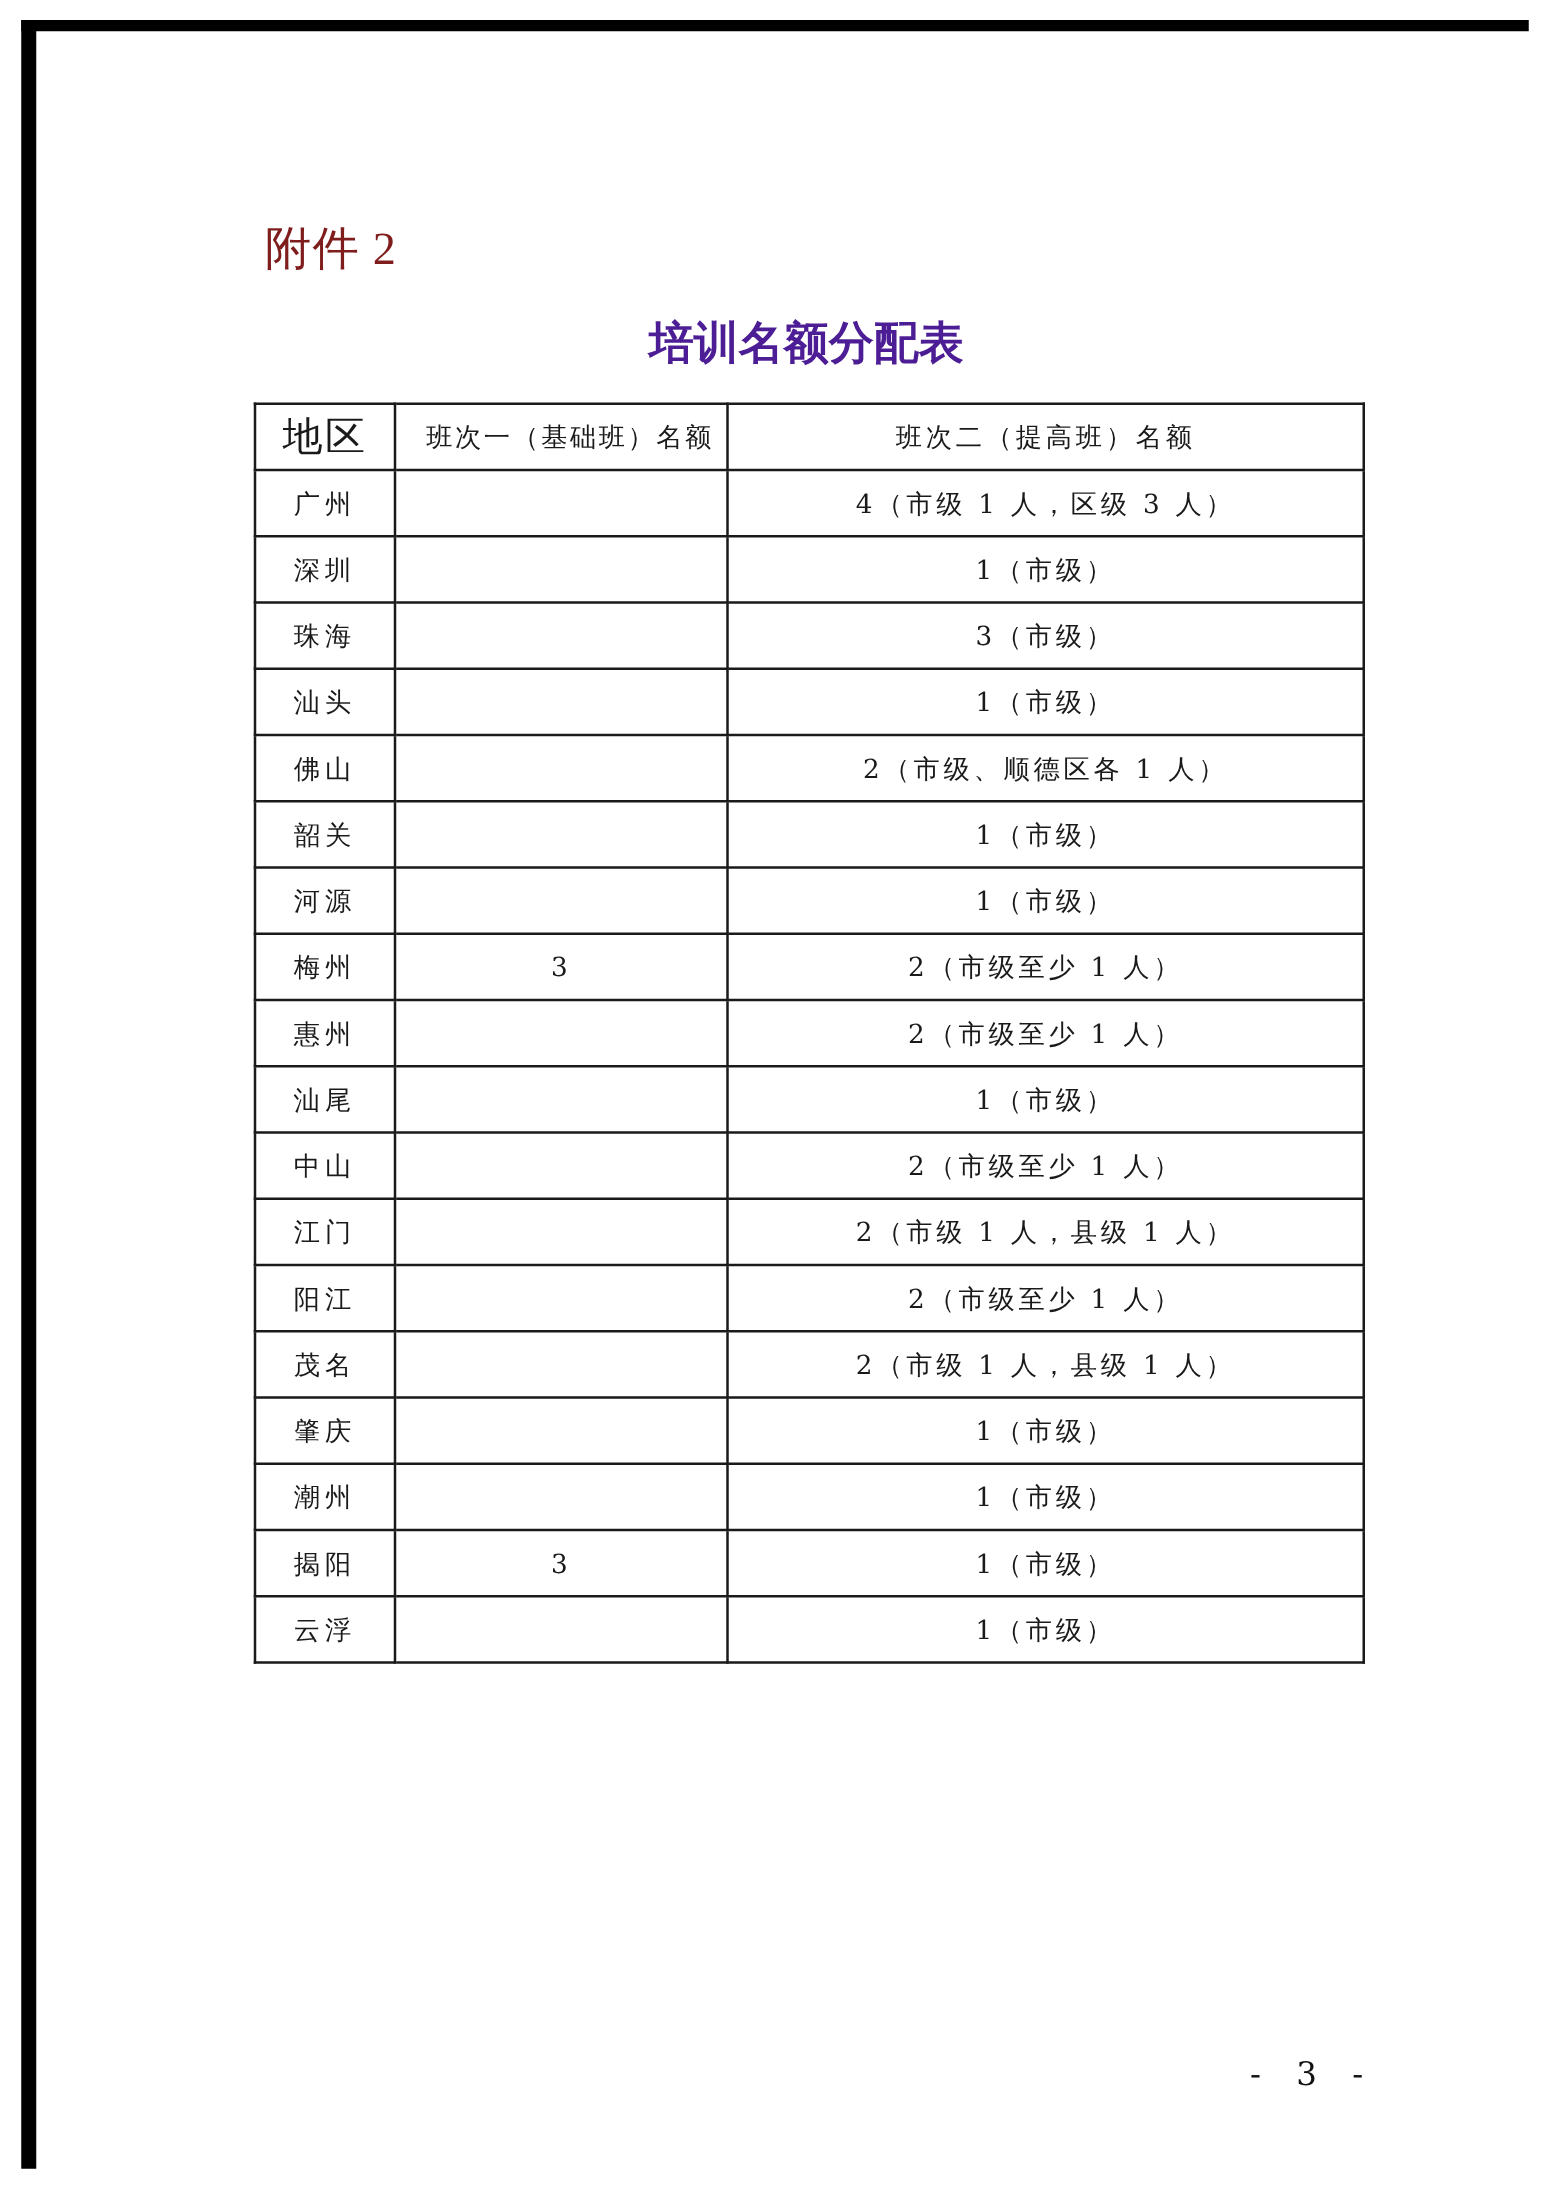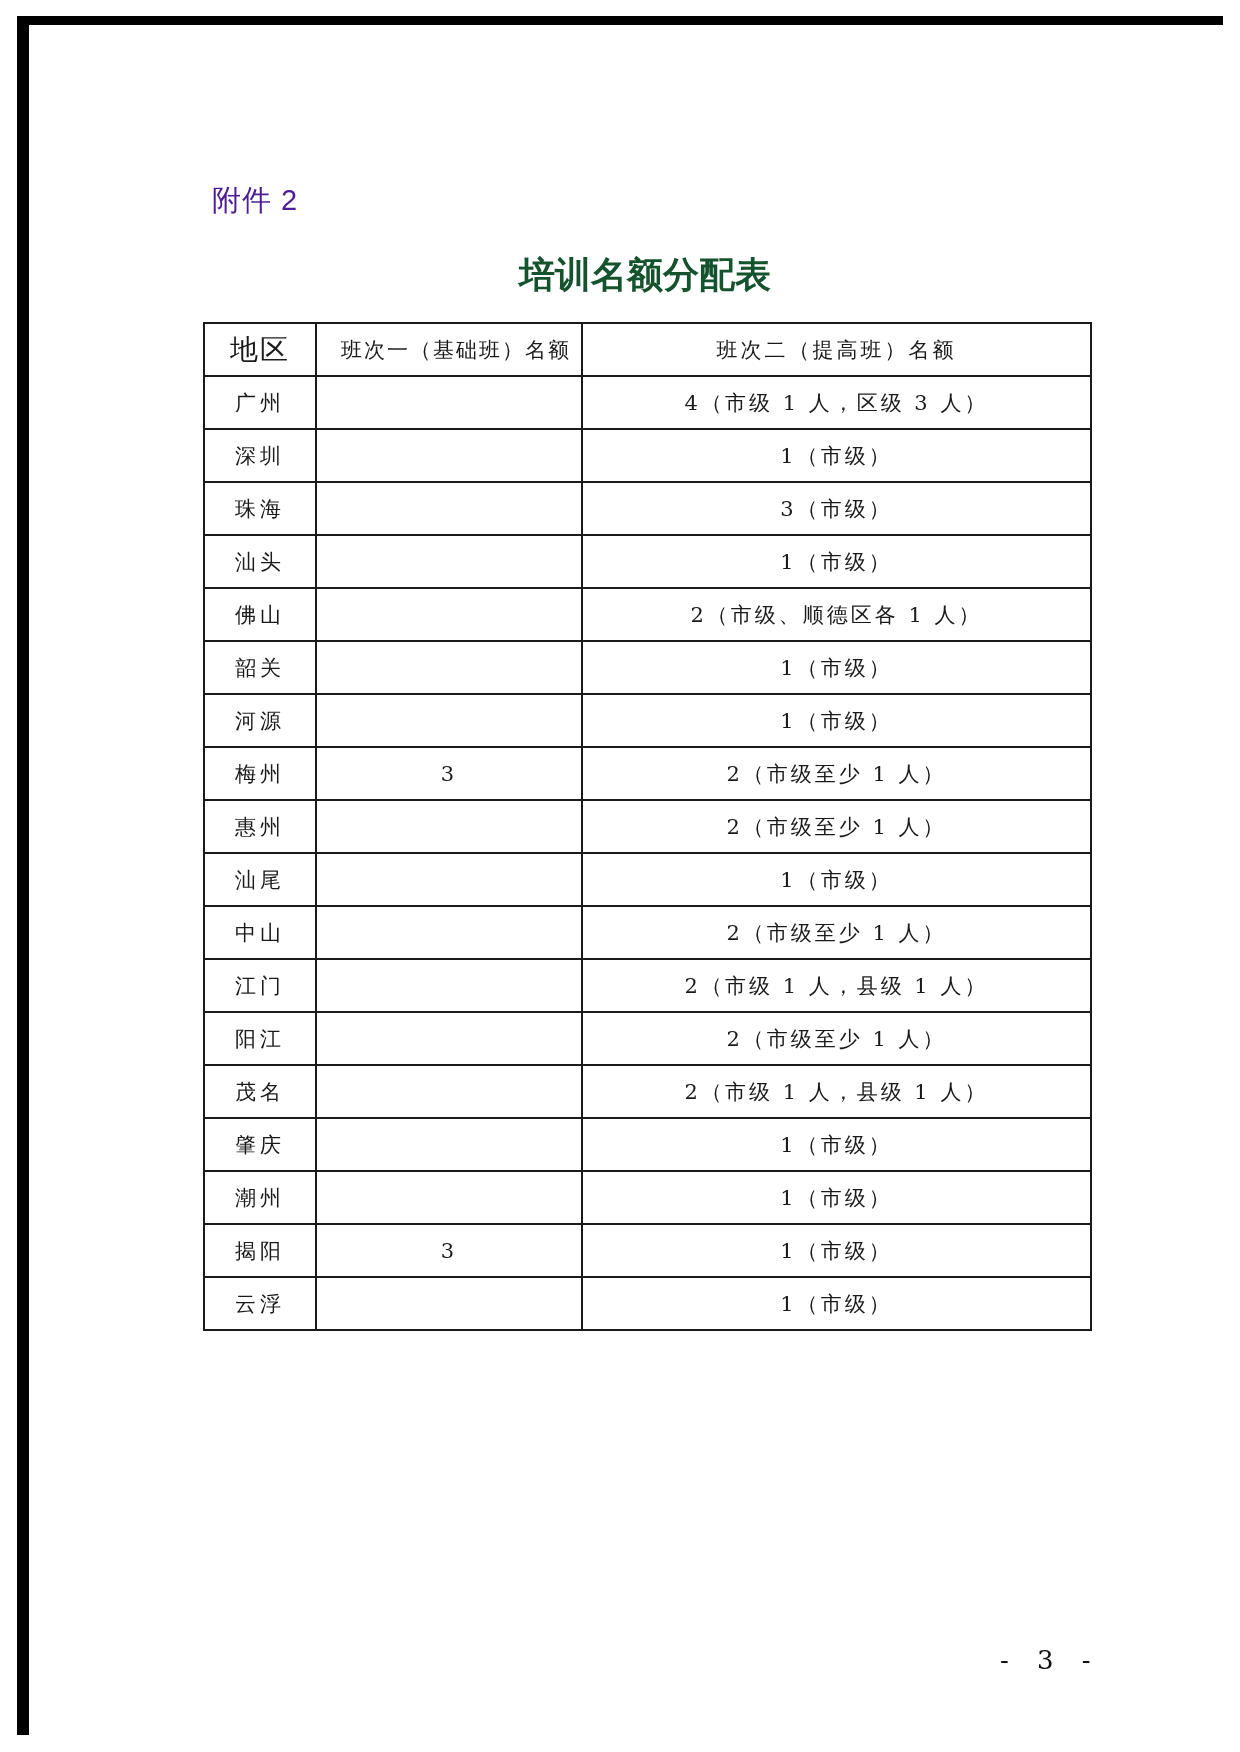--- a/index.html
+++ b/index.html
@@ -28,37 +28,37 @@
       left: 17px;
       top: 16px;
       width: 12px;
       height: 1719px;
       background: #000000;
     }
     .attachment-label {
       position: absolute;
       left: 212px;
       top: 180px;
-      font-family: Liberation Sans, sans-serif;
-      font-size: 29px;
+      font-family: Liberation Serif, serif;
+      font-size: 37px;
       line-height: 40px;
-      color: #4c1d95;
+      color: #7f1d1d;
       letter-spacing: 1px;
     }
     .doc-title {
       position: absolute;
       left: 0;
       width: 1240px;
       top: 250px;
       text-align: center;
       font-family: "DejaVu Serif", "Liberation Serif", serif;
       font-weight: bold;
       font-size: 36px;
       line-height: 48px;
-      color: #14532d;
+      color: #4c1d95;
       padding-left: 50px;
       box-sizing: border-box;
       letter-spacing: 0px;
     }
     table.quota-table {
       position: absolute;
       left: 203px;
       top: 322px;
       width: 887px;
       border-collapse: collapse;
@@ -72,21 +72,21 @@
       vertical-align: middle;
       font-family: "DejaVu Serif", "Liberation Serif", serif;
       font-weight: normal;
       font-size: 21px;
       color: #1a1a1a;
       letter-spacing: 3px;
       white-space: nowrap;
       overflow: hidden;
     }
     table.quota-table th.col-region {
-      font-size: 28px;
+      font-size: 32px;
       letter-spacing: 2px;
     }
     table.quota-table th.col-class1 {
       text-align: left;
       padding-left: 24px;
       letter-spacing: 2px;
     }
     table.quota-table td.region-cell {
       letter-spacing: 4px;
       border-radius: 16px;

